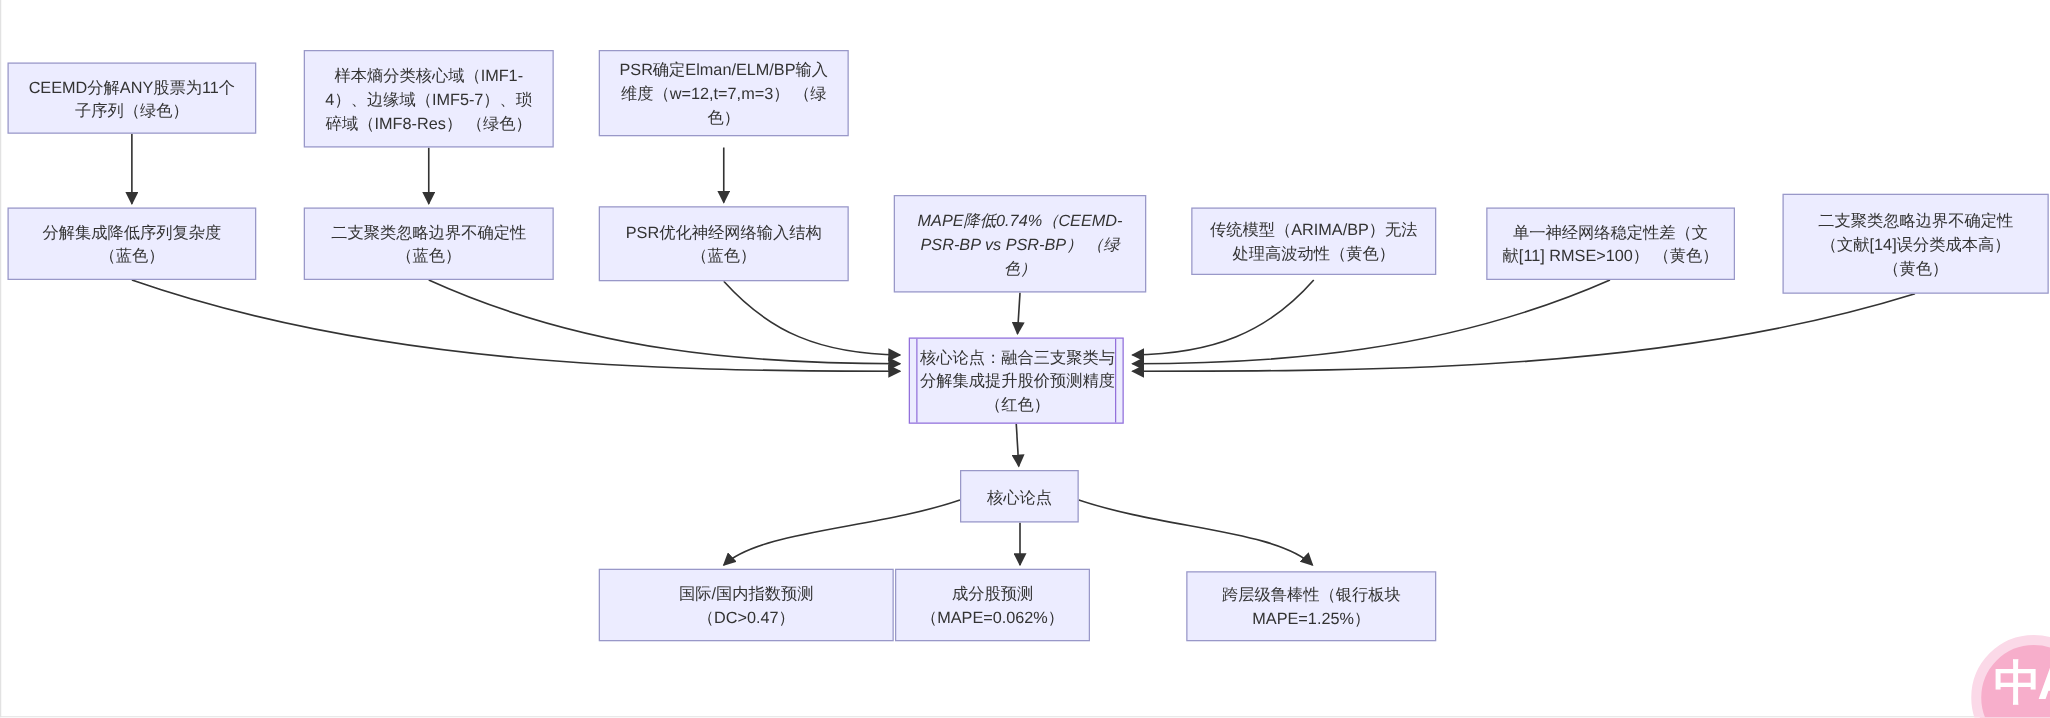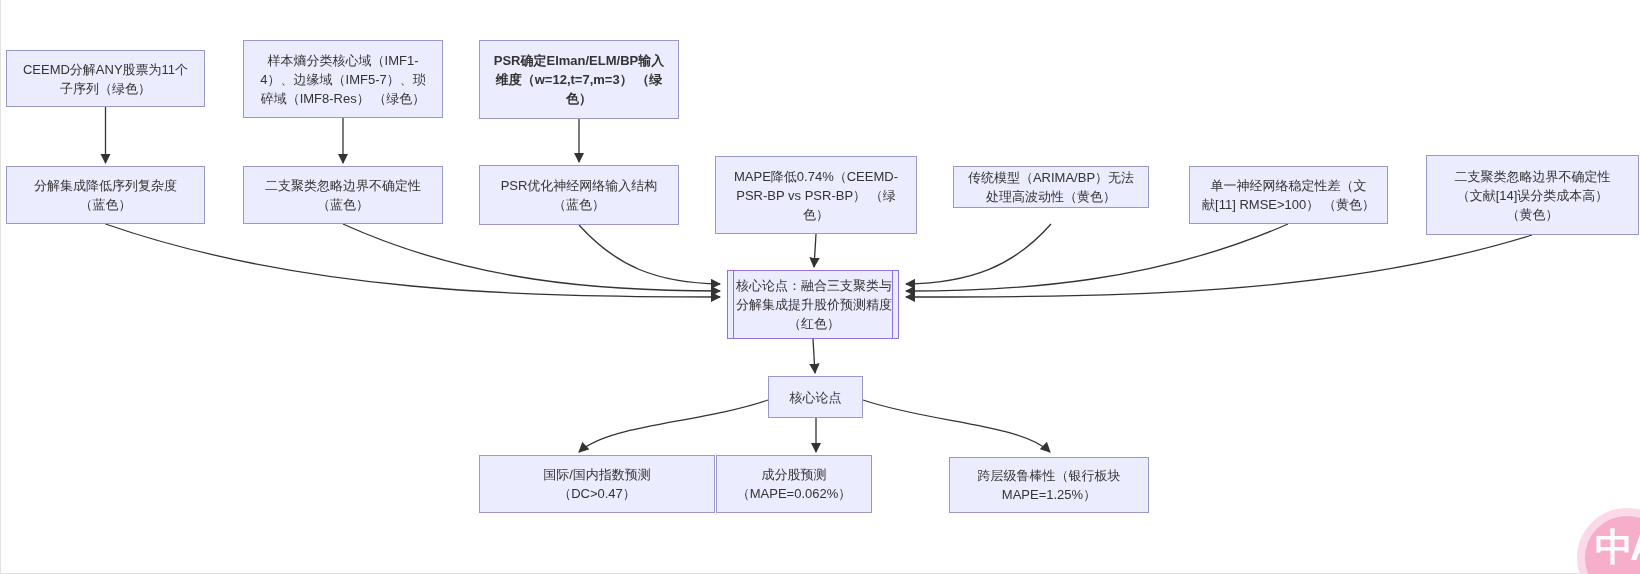--- a/index.html
+++ b/index.html
@@ -57,43 +57,43 @@
   <div id="node-layer">
       <div class="node" style="left: 5px; top: 50px; width: 199px; height: 57px;">
         <span class="node-label">CEEMD分解ANY股票为11个
 子序列（绿色）</span>
       </div>
       <div class="node" style="left: 242px; top: 40px; width: 200px; height: 78px;">
         <span class="node-label">样本熵分类核心域（IMF1-
 4）、边缘域（IMF5-7）、琐
 碎域（IMF8-Res） （绿色）</span>
       </div>
-      <div class="node" style="left: 478px; top: 40px; width: 200px; height: 79px; font-weight: bold;">
+      <div class="node" style="left: 478px; top: 40px; width: 200px; height: 69px;">
         <span class="node-label">PSR确定Elman/ELM/BP输入
 维度（w=12,t=7,m=3） （绿
 色）</span>
       </div>
       <div class="node" style="left: 5px; top: 166px; width: 199px; height: 58px;">
         <span class="node-label">分解集成降低序列复杂度
 （蓝色）</span>
       </div>
       <div class="node" style="left: 242px; top: 166px; width: 200px; height: 58px;">
         <span class="node-label">二支聚类忽略边界不确定性
 （蓝色）</span>
       </div>
       <div class="node" style="left: 478px; top: 165px; width: 200px; height: 60px;">
         <span class="node-label">PSR优化神经网络输入结构
 （蓝色）</span>
       </div>
-      <div class="node" style="left: 714px; top: 156px; width: 202px; height: 78px;">
+      <div class="node" style="left: 714px; top: 156px; width: 202px; height: 78px; font-style: italic;">
         <span class="node-label">MAPE降低0.74%（CEEMD-
 PSR-BP vs PSR-BP） （绿
 色）</span>
       </div>
-      <div class="node" style="left: 952px; top: 166px; width: 196px; height: 42px;">
+      <div class="node" style="left: 952px; top: 166px; width: 196px; height: 54px;">
         <span class="node-label">传统模型（ARIMA/BP）无法
 处理高波动性（黄色）</span>
       </div>
       <div class="node" style="left: 1188px; top: 166px; width: 199px; height: 58px;">
         <span class="node-label">单一神经网络稳定性差（文
 献[11] RMSE&gt;100） （黄色）</span>
       </div>
       <div class="node" style="left: 1425px; top: 155px; width: 213px; height: 80px;">
         <span class="node-label">二支聚类忽略边界不确定性
 （文献[14]误分类成本高）

